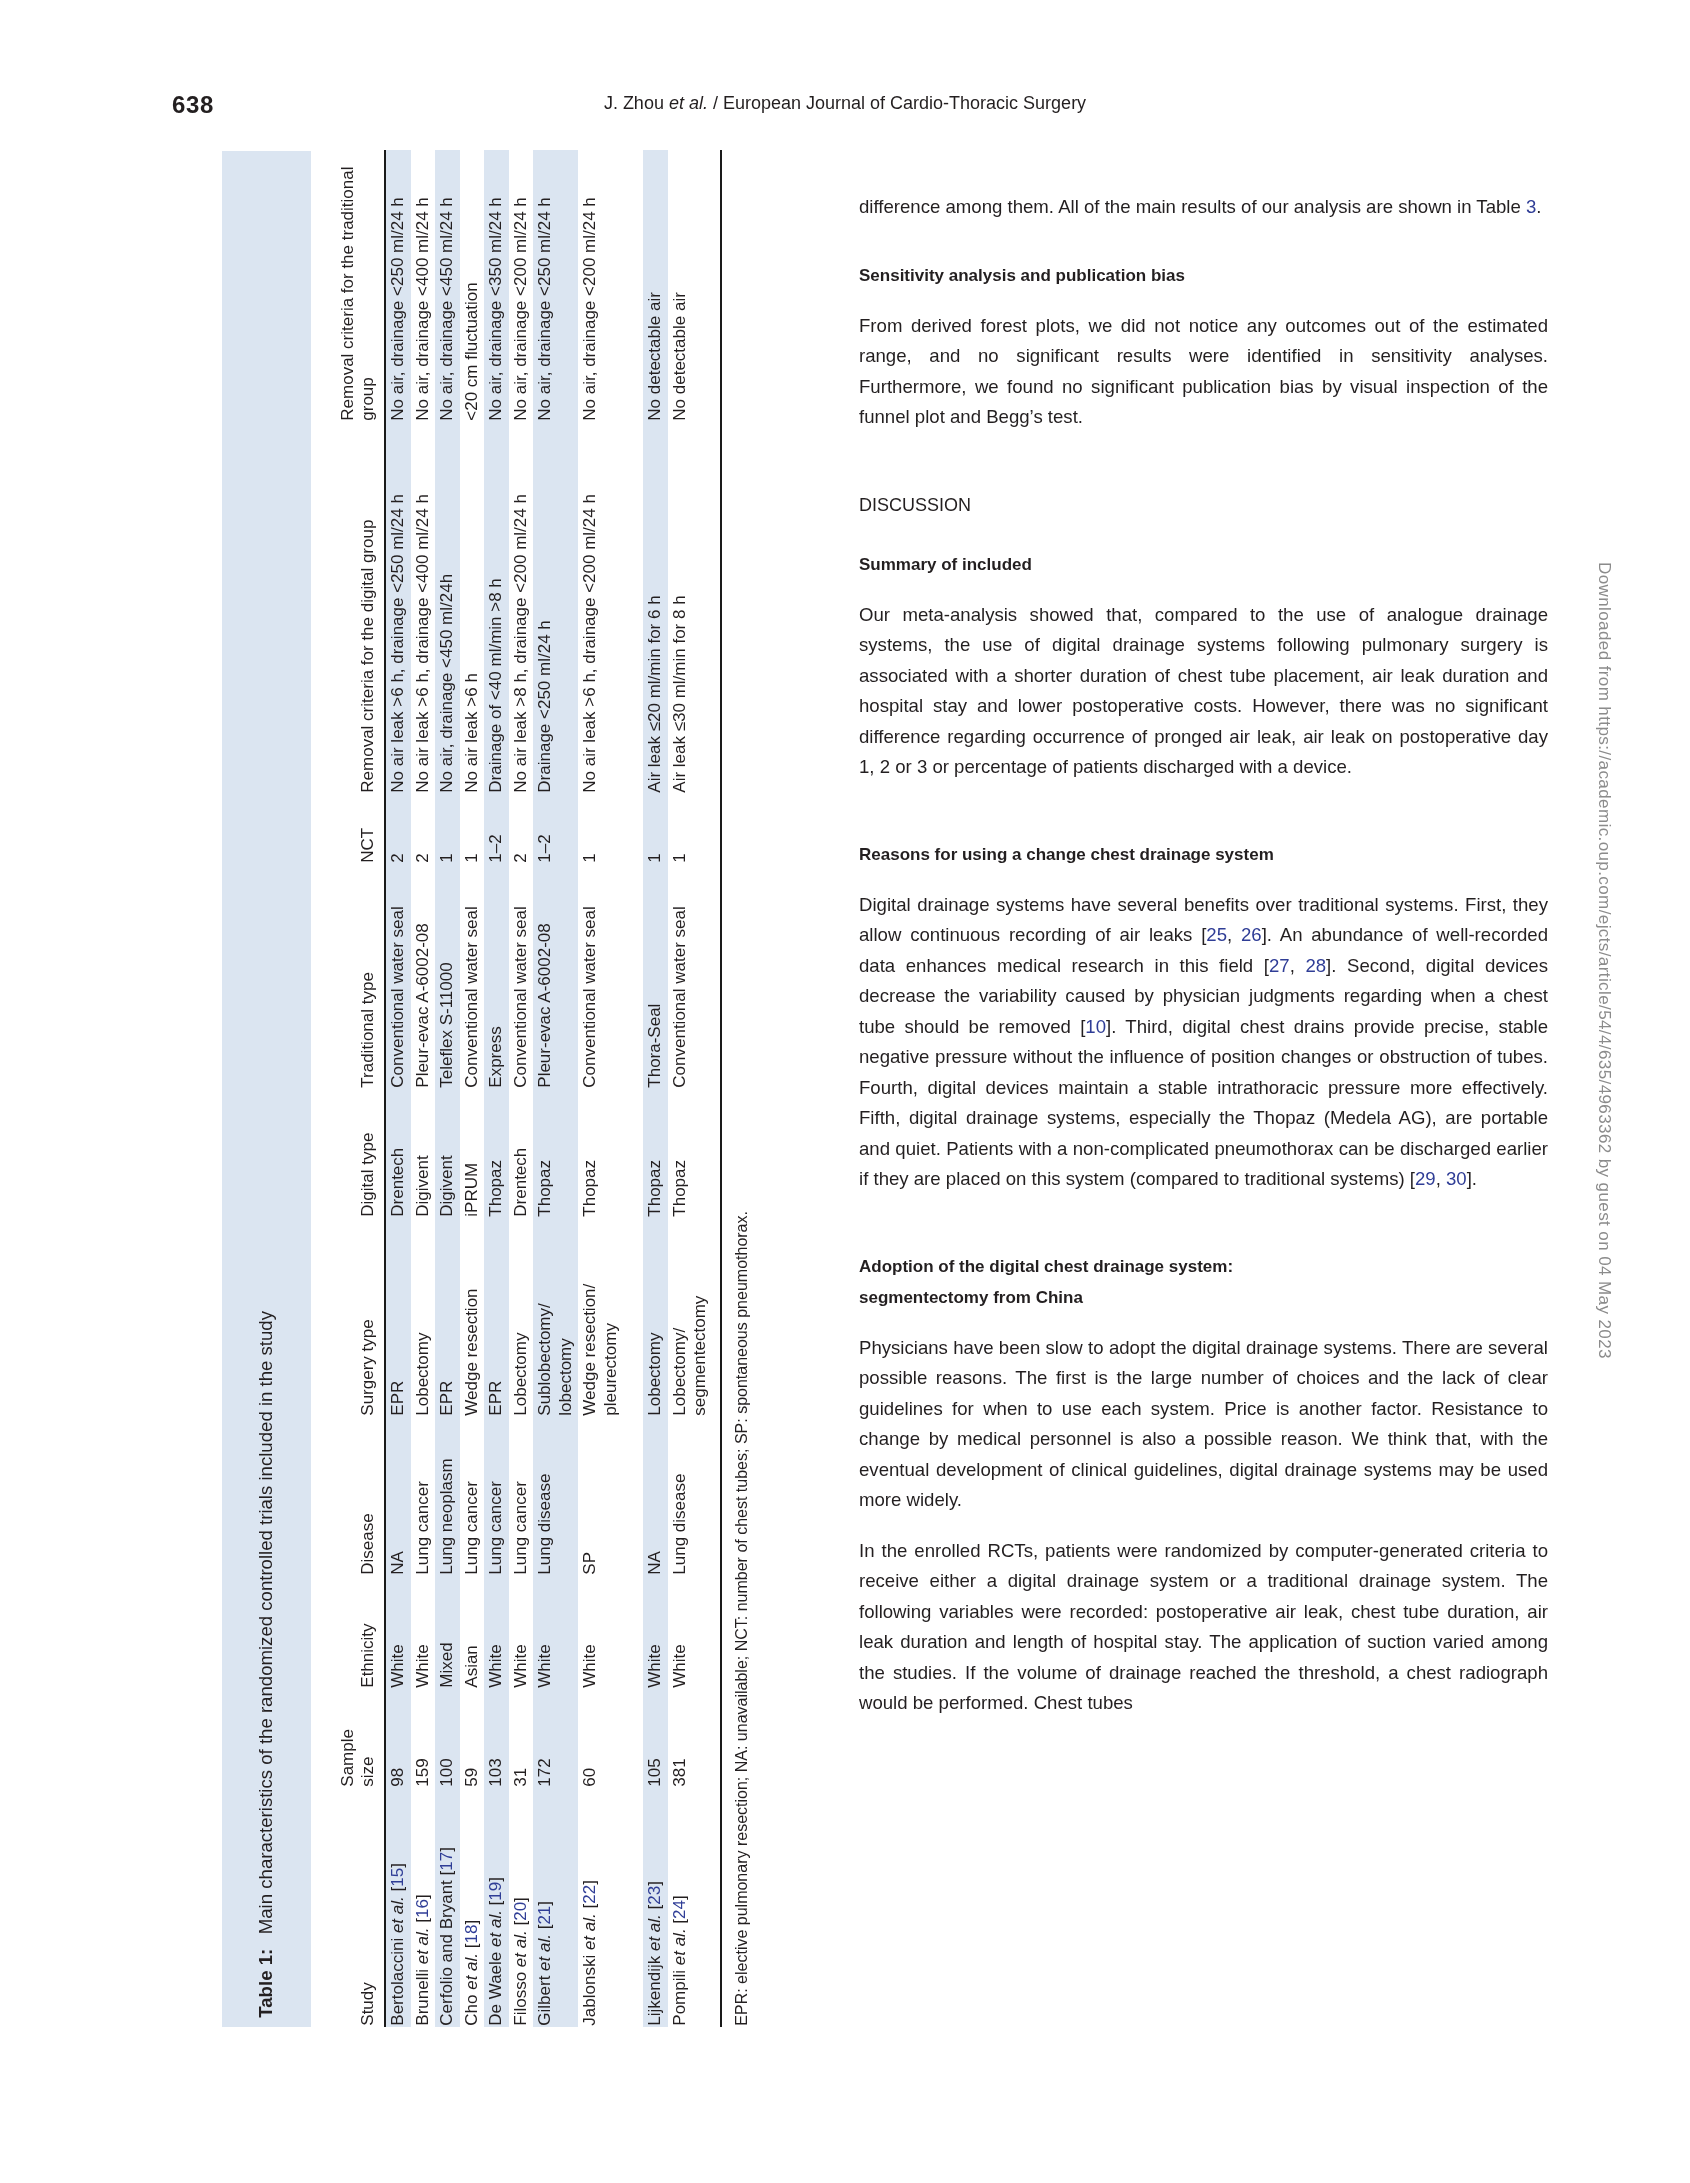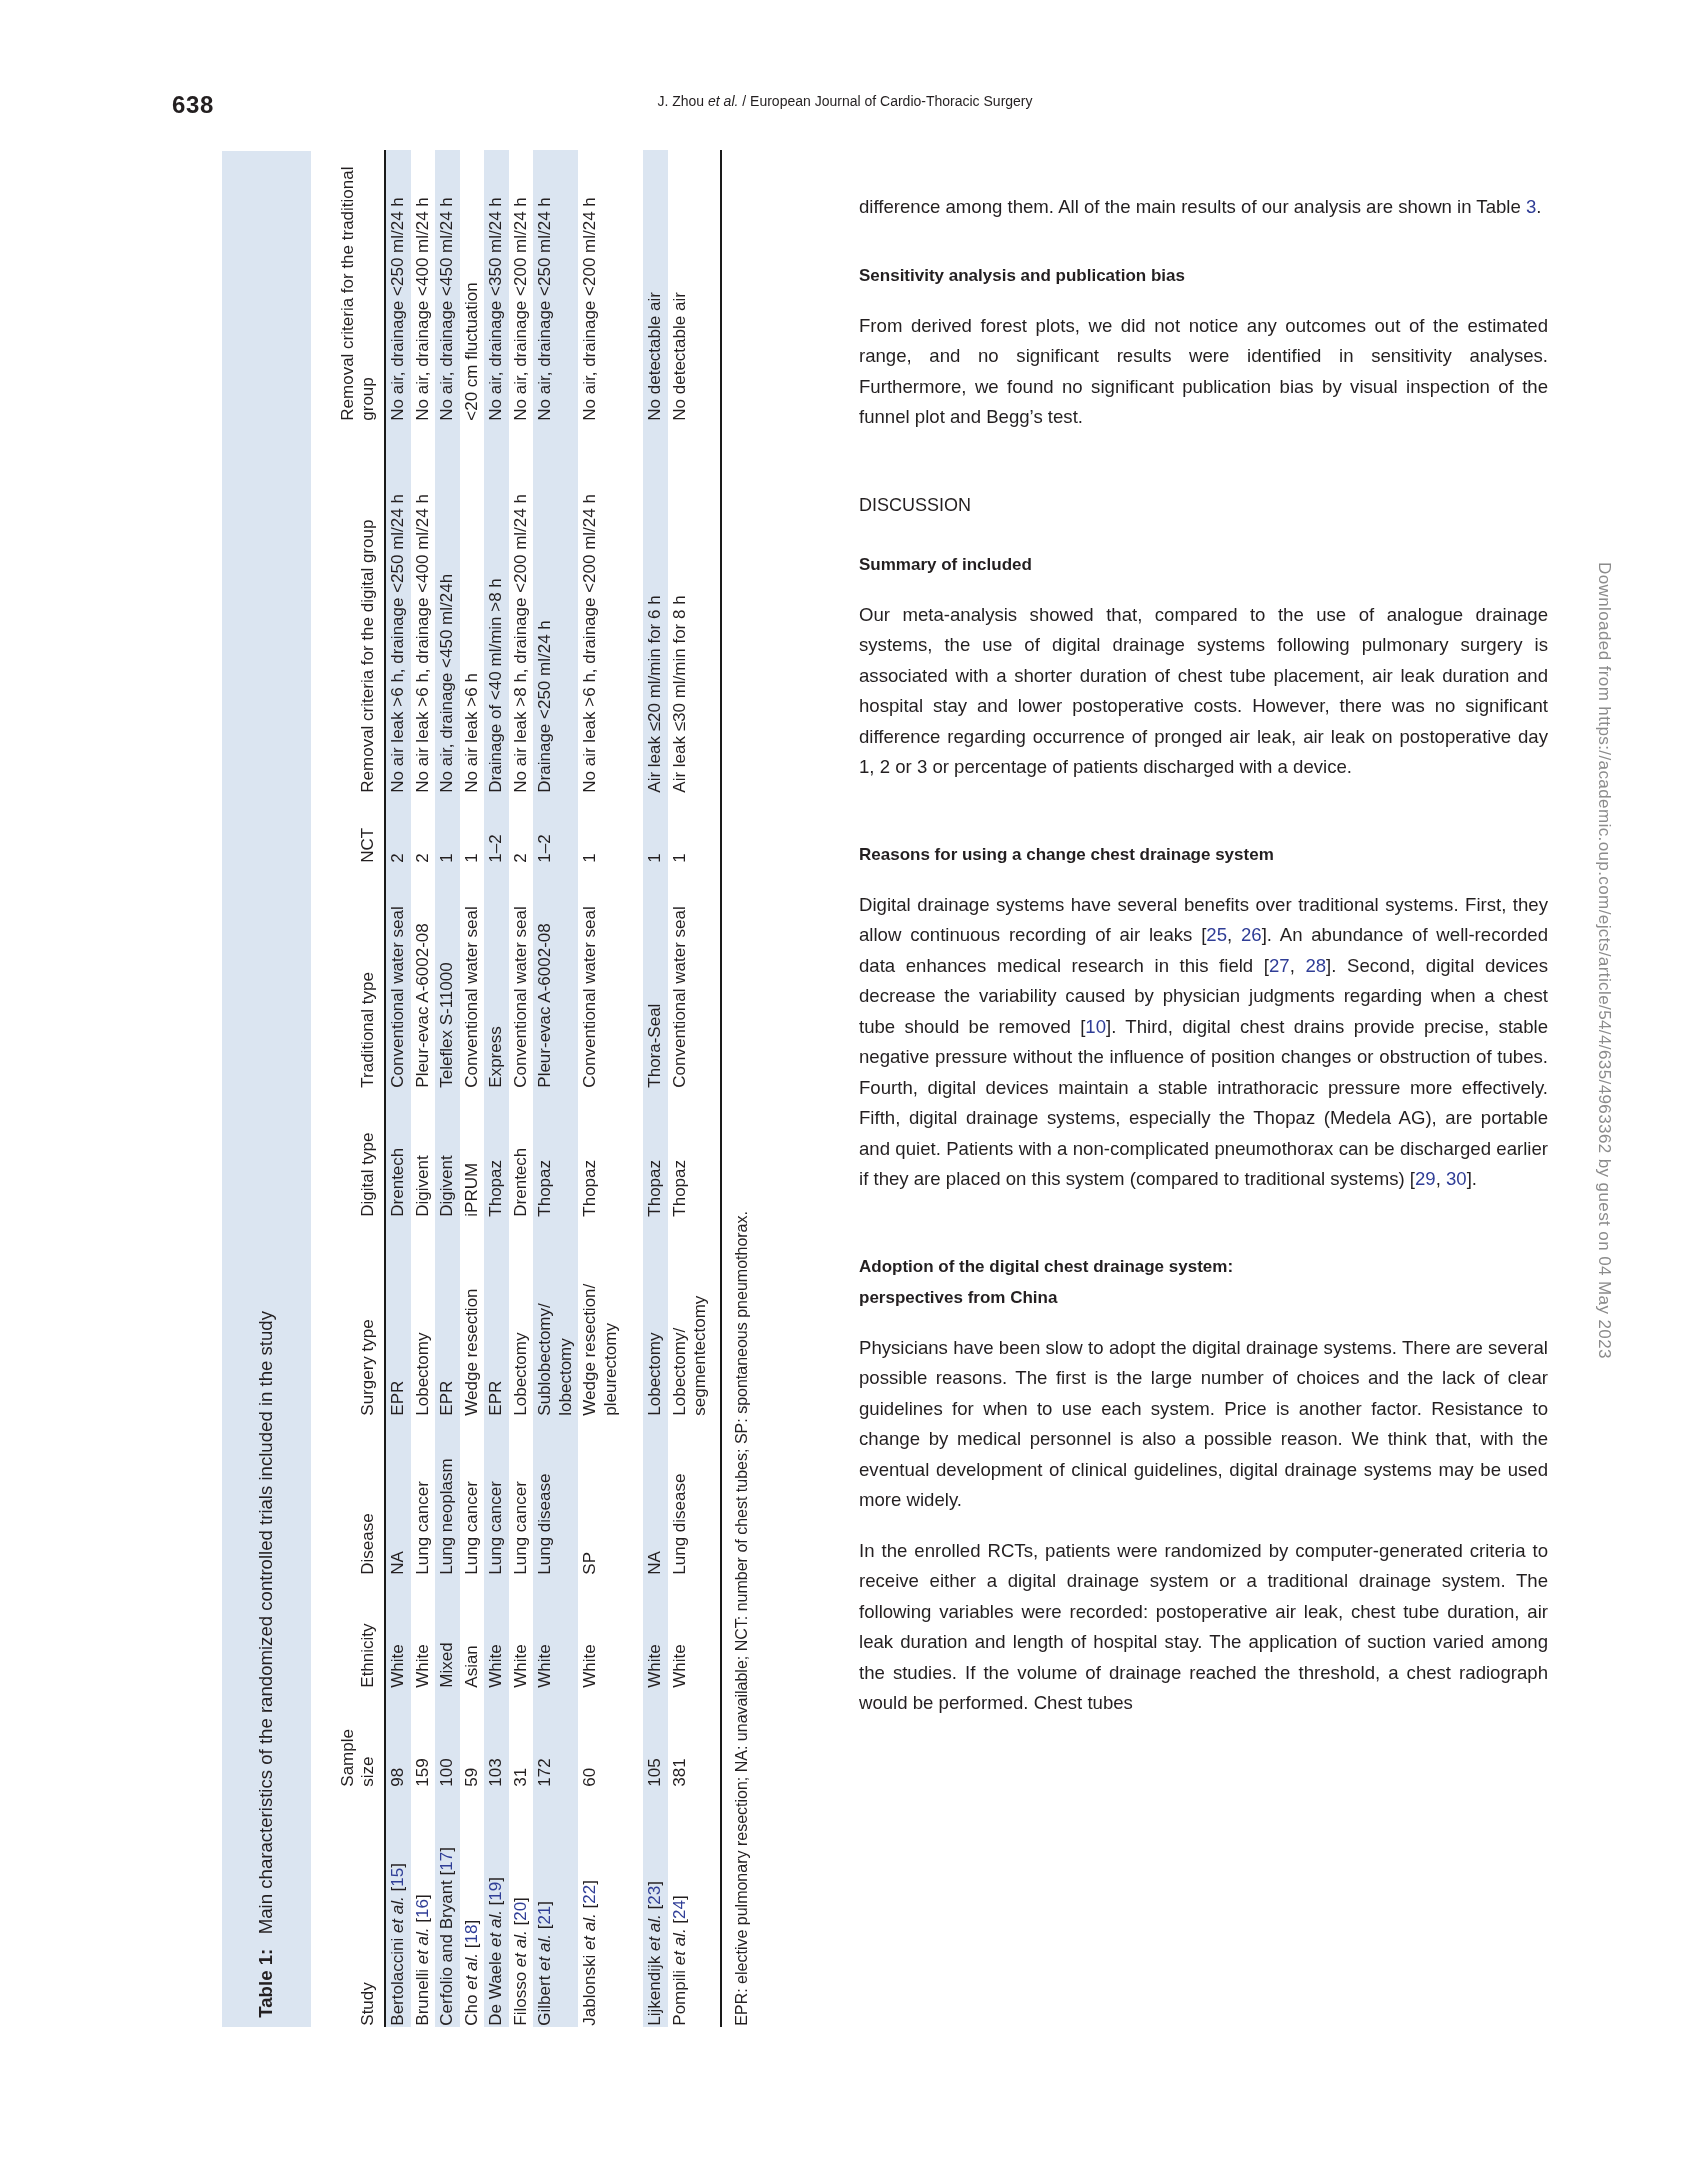--- a/index.html
+++ b/index.html
@@ -13,21 +13,21 @@
   }
   .page { position:absolute; inset:0; background:#fff; }
 
   
   .page-num {
     position:absolute; left:136px; top:91px;
     font-size:24px; font-weight:bold; letter-spacing:0.7px;margin-left:36px;
   }
   .running-title {
     position:absolute; left:0; top:93px; width:1690px;
-    text-align:center; font-size:14px;
+    text-align:center; font-size:18px;
   }
 
   
   .table-outer {
     position:absolute; left:222px; top:151px;
     width:553px; height:1876px;
   }
   .table-inner {
     position:absolute; left:0; top:0;
     width:1876px; height:553px;
@@ -276,21 +276,21 @@
   <div class="article-col" id="article-col">
     <p class="first rich">difference among them. All of the main results of our analysis are shown in Table <span class="cite">3</span>.</p>
   <div class="sec-h2 firstsec">Sensitivity analysis and publication bias</div>
       <p class="rich">From derived forest plots, we did not notice any outcomes out of the estimated range, and no significant results were identified in sensitivity analyses. Furthermore, we found no significant publication bias by visual inspection of the funnel plot and Begg’s test.</p>
       <div class="sec-h1">DISCUSSION</div>
       <div class="sec-h2 tight">Summary of included</div>
       <p class="rich">Our meta-analysis showed that, compared to the use of analogue drainage systems, the use of digital drainage systems following pulmonary surgery is associated with a shorter duration of chest tube placement, air leak duration and hospital stay and lower postoperative costs. However, there was no significant difference regarding occurrence of pronged air leak, air leak on postoperative day 1, 2 or 3 or percentage of patients discharged with a device.</p>
       <div class="sec-h2">Reasons for using a change chest drainage system</div>
       <p class="rich">Digital drainage systems have several benefits over traditional systems. First, they allow continuous recording of air leaks [<span class="cite">25</span>, <span class="cite">26</span>]. An abundance of well-recorded data enhances medical research in this field [<span class="cite">27</span>, <span class="cite">28</span>]. Second, digital devices decrease the variability caused by physician judgments regarding when a chest tube should be removed [<span class="cite">10</span>]. Third, digital chest drains provide precise, stable negative pressure without the influence of position changes or obstruction of tubes. Fourth, digital devices maintain a stable intrathoracic pressure more effectively. Fifth, digital drainage systems, especially the Thopaz (Medela AG), are portable and quiet. Patients with a non-complicated pneumothorax can be discharged earlier if they are placed on this system (compared to traditional systems) [<span class="cite">29</span>, <span class="cite">30</span>].</p>
       <div class="sec-h2">Adoption of the digital chest drainage system:
-perspectives from China</div>
+segmentectomy from China</div>
       <p class="rich">Physicians have been slow to adopt the digital drainage systems. There are several possible reasons. The first is the large number of choices and the lack of clear guidelines for when to use each system. Price is another factor. Resistance to change by medical personnel is also a possible reason. We think that, with the eventual development of clinical guidelines, digital drainage systems may be used more widely.</p>
       <p class="rich">In the enrolled RCTs, patients were randomized by computer-generated criteria to receive either a digital drainage system or a traditional drainage system. The following variables were recorded: postoperative air leak, chest tube duration, air leak duration and length of hospital stay. The application of suction varied among the studies. If the volume of drainage reached the threshold, a chest radiograph would be performed. Chest tubes</p>
     </div>
 
   <div class="watermark">Downloaded from https://academic.oup.com/ejcts/article/54/4/635/4963362 by guest on 04 May 2023</div>
 
 </div>
 
 
 </body></html>

